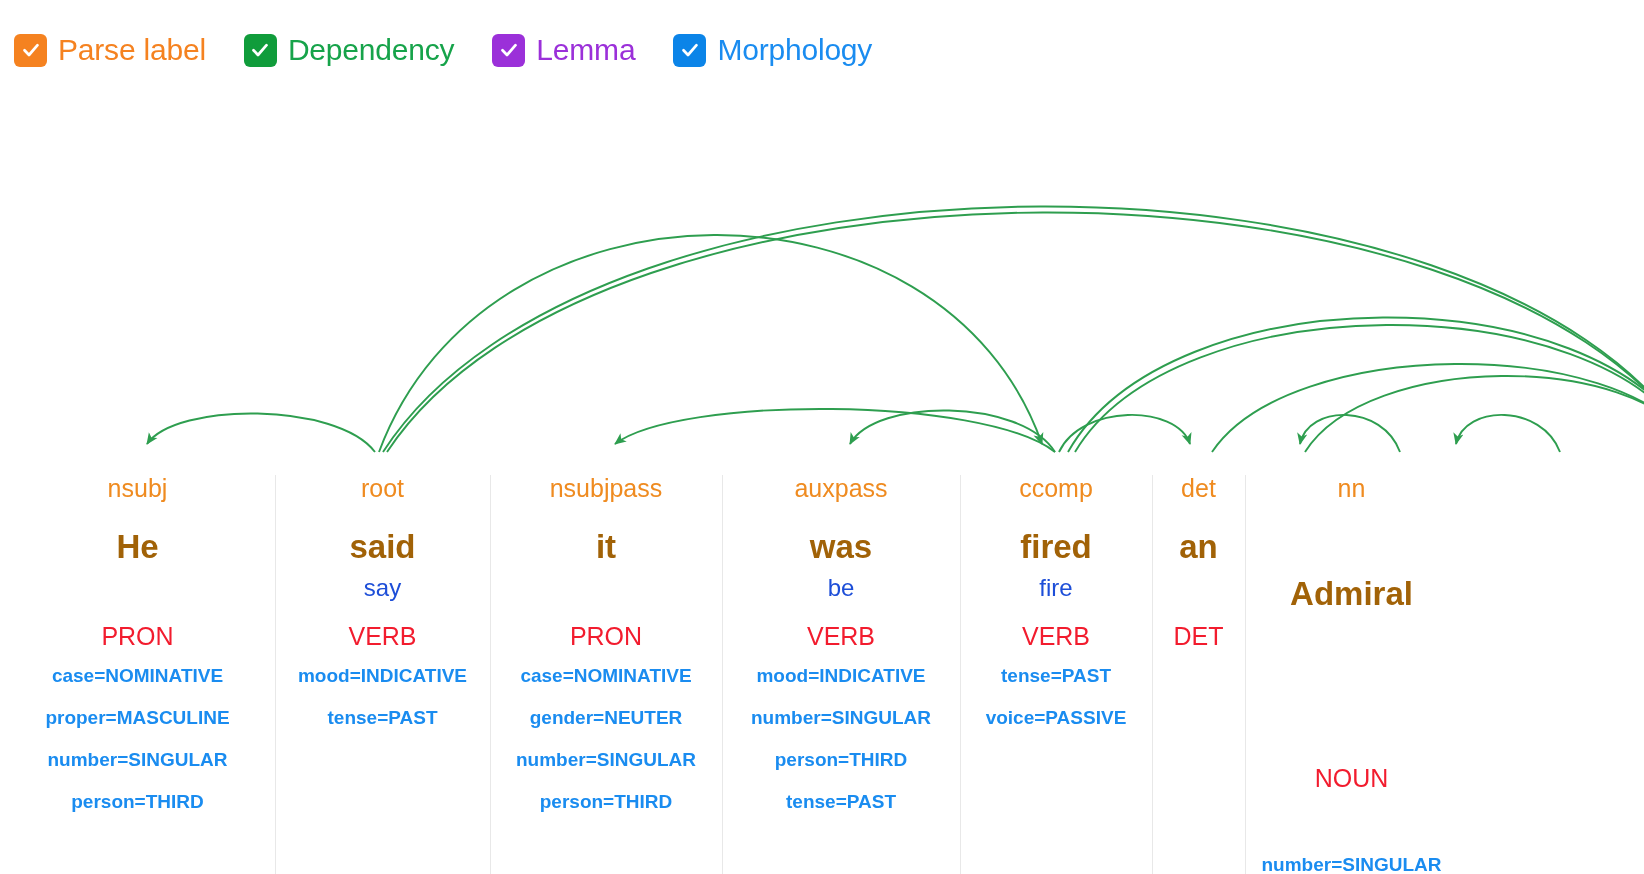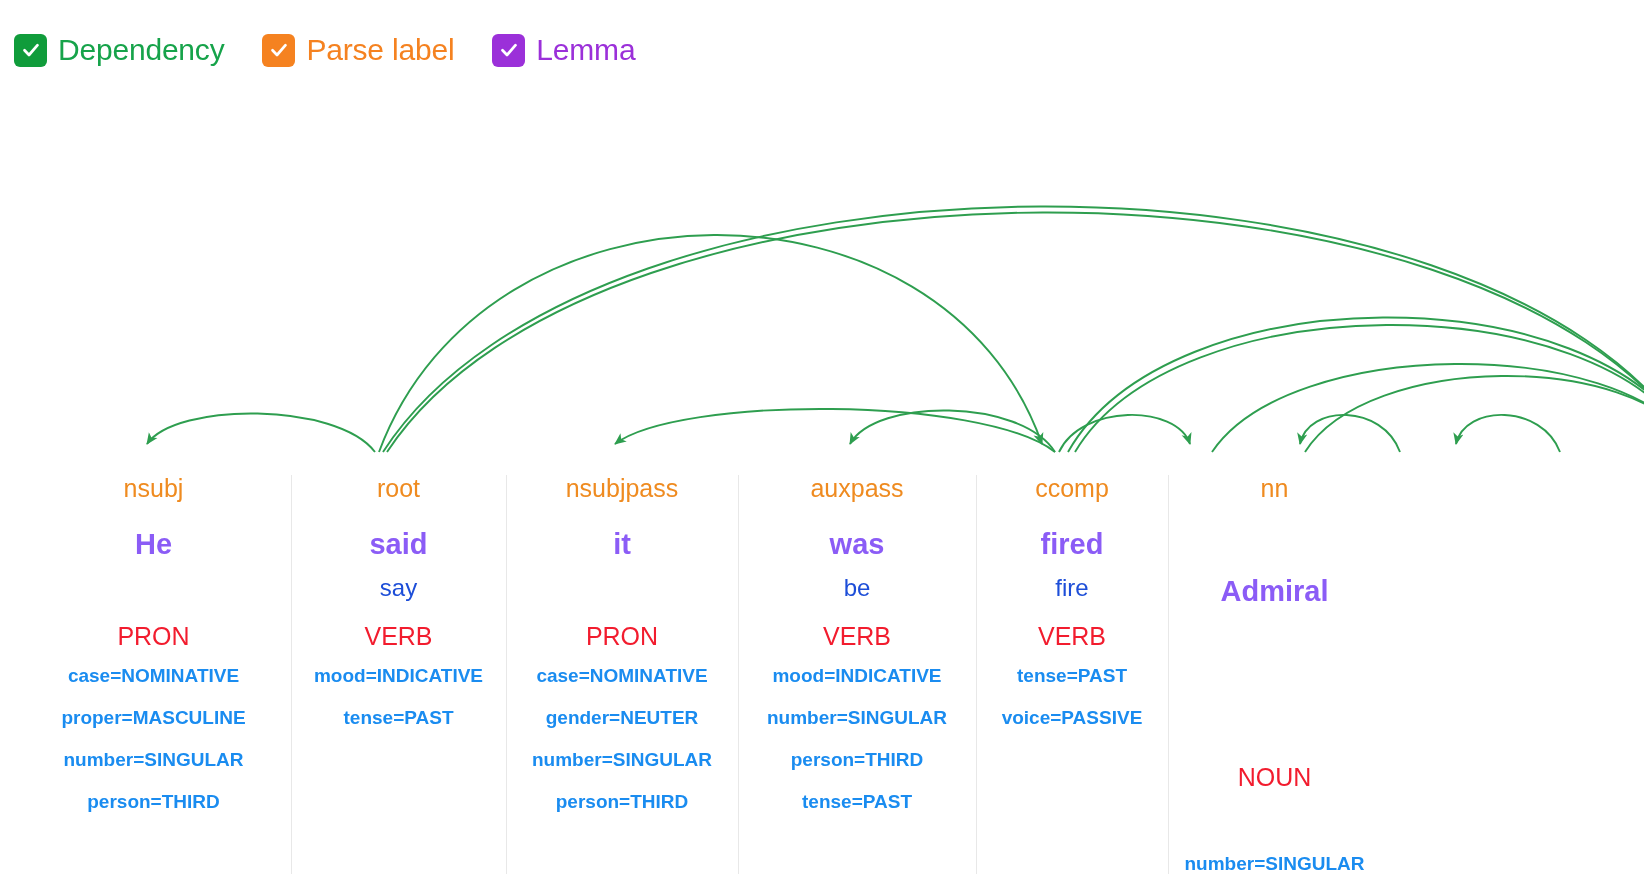--- a/index.html
+++ b/index.html
@@ -57,21 +57,20 @@
   }
 
   
   .tokens {
     position: absolute;
     left: 0; top: 463px;
     width: 1644px;
     height: 411px;
     display: flex;
     align-items: stretch;
-    padding-left: 16px;
   }
   .tok {
     position: relative;
     display: flex;
     flex-direction: column;
     align-items: center;
     padding-top: 13px;
     flex: 0 0 auto;
   }
   .tok + .tok::before {
@@ -83,23 +82,23 @@
   }
   .dep-label {
     font-size: 25px;
     color: #ef8b20;
     line-height: 1;
     height: 26px;
     margin-bottom: 28px;
     white-space: nowrap;
   }
   .word {
-    font-size: 29px;
+    font-size: 33px;
     font-weight: bold;
-    color: #8b5cf6;
+    color: #a16207;
     line-height: 1;
     height: 30px;
     margin-bottom: 16px;
     white-space: nowrap;
   }
   .lemma {
     font-size: 24px;
     color: #1d4ed8;
     line-height: 1;
     height: 25px;
@@ -125,42 +124,50 @@
     white-space: nowrap;
   }
 </style>
 </head>
 <body>
 
 <div id="app">
 
   <div class="legend">
       <div class="legend-item">
+        <span class="cb" style="background: rgb(245, 130, 32);">
+          <svg width="22" height="22" viewBox="0 0 22 22">
+            <path d="M4.5 11.3 L9 16 L17.5 6.2" fill="none" stroke="#ffffff" stroke-width="2.7" stroke-linecap="round" stroke-linejoin="round"></path>
+          </svg>
+        </span>
+        <span class="legend-label" style="color: rgb(245, 130, 32);">Parse label</span>
+      </div>
+      <div class="legend-item">
         <span class="cb" style="background: rgb(16, 156, 59);">
           <svg width="22" height="22" viewBox="0 0 22 22">
             <path d="M4.5 11.3 L9 16 L17.5 6.2" fill="none" stroke="#ffffff" stroke-width="2.7" stroke-linecap="round" stroke-linejoin="round"></path>
           </svg>
         </span>
         <span class="legend-label" style="color: rgb(22, 163, 74);">Dependency</span>
       </div>
       <div class="legend-item">
-        <span class="cb" style="background: rgb(245, 130, 32);">
-          <svg width="22" height="22" viewBox="0 0 22 22">
-            <path d="M4.5 11.3 L9 16 L17.5 6.2" fill="none" stroke="#ffffff" stroke-width="2.7" stroke-linecap="round" stroke-linejoin="round"></path>
-          </svg>
-        </span>
-        <span class="legend-label" style="color: rgb(245, 130, 32);">Parse label</span>
-      </div>
-      <div class="legend-item">
         <span class="cb" style="background: rgb(155, 48, 217);">
           <svg width="22" height="22" viewBox="0 0 22 22">
             <path d="M4.5 11.3 L9 16 L17.5 6.2" fill="none" stroke="#ffffff" stroke-width="2.7" stroke-linecap="round" stroke-linejoin="round"></path>
           </svg>
         </span>
         <span class="legend-label" style="color: rgb(155, 48, 217);">Lemma</span>
+      </div>
+      <div class="legend-item">
+        <span class="cb" style="background: rgb(11, 132, 232);">
+          <svg width="22" height="22" viewBox="0 0 22 22">
+            <path d="M4.5 11.3 L9 16 L17.5 6.2" fill="none" stroke="#ffffff" stroke-width="2.7" stroke-linecap="round" stroke-linejoin="round"></path>
+          </svg>
+        </span>
+        <span class="legend-label" style="color: rgb(26, 140, 240);">Morphology</span>
       </div>
     </div>
 
   <svg id="arcs" viewBox="0 0 1644 874" width="1644" height="874">
       <defs>
         <marker id="ah" viewBox="0 0 10 10" refX="9.2" refY="5" markerWidth="6.2" markerHeight="6.2" orient="auto">
           <path d="M0,0.6 L10,5 L0,9.4 L2.6,5 Z" fill="#2e9e4f"></path>
         </marker>
       </defs>
       <path d="M 375 452 C 337.08 402, 175.92000000000002 402, 147 444" fill="none" stroke="#2e9e4f" stroke-width="1.9" marker-end="url(#ah)"></path>
@@ -218,20 +225,26 @@
         <div class="morph">tense=PAST</div>
       </div>
       <div class="tok" style="width: 192px;">
         <div class="dep-label">ccomp</div>
         <div class="word">fired</div>
         <div class="lemma">fire</div>
         <div class="pos">VERB</div>
         <div class="morph">tense=PAST</div>
         <div class="morph">voice=PASSIVE</div>
       </div>
+      <div class="tok" style="width: 93px;">
+        <div class="dep-label">det</div>
+        <div class="word">an</div>
+        <div class="lemma empty">&nbsp;</div>
+        <div class="pos">DET</div>
+      </div>
       <div class="tok" style="width: 213px; gap: 48px;">
         <div class="dep-label">nn</div>
         <div class="word">Admiral</div>
         <div class="lemma empty">&nbsp;</div>
         <div class="pos">NOUN</div>
         <div class="morph">number=SINGULAR</div>
         <div class="morph">proper=PROPER</div>
       </div>
     </div>
 

